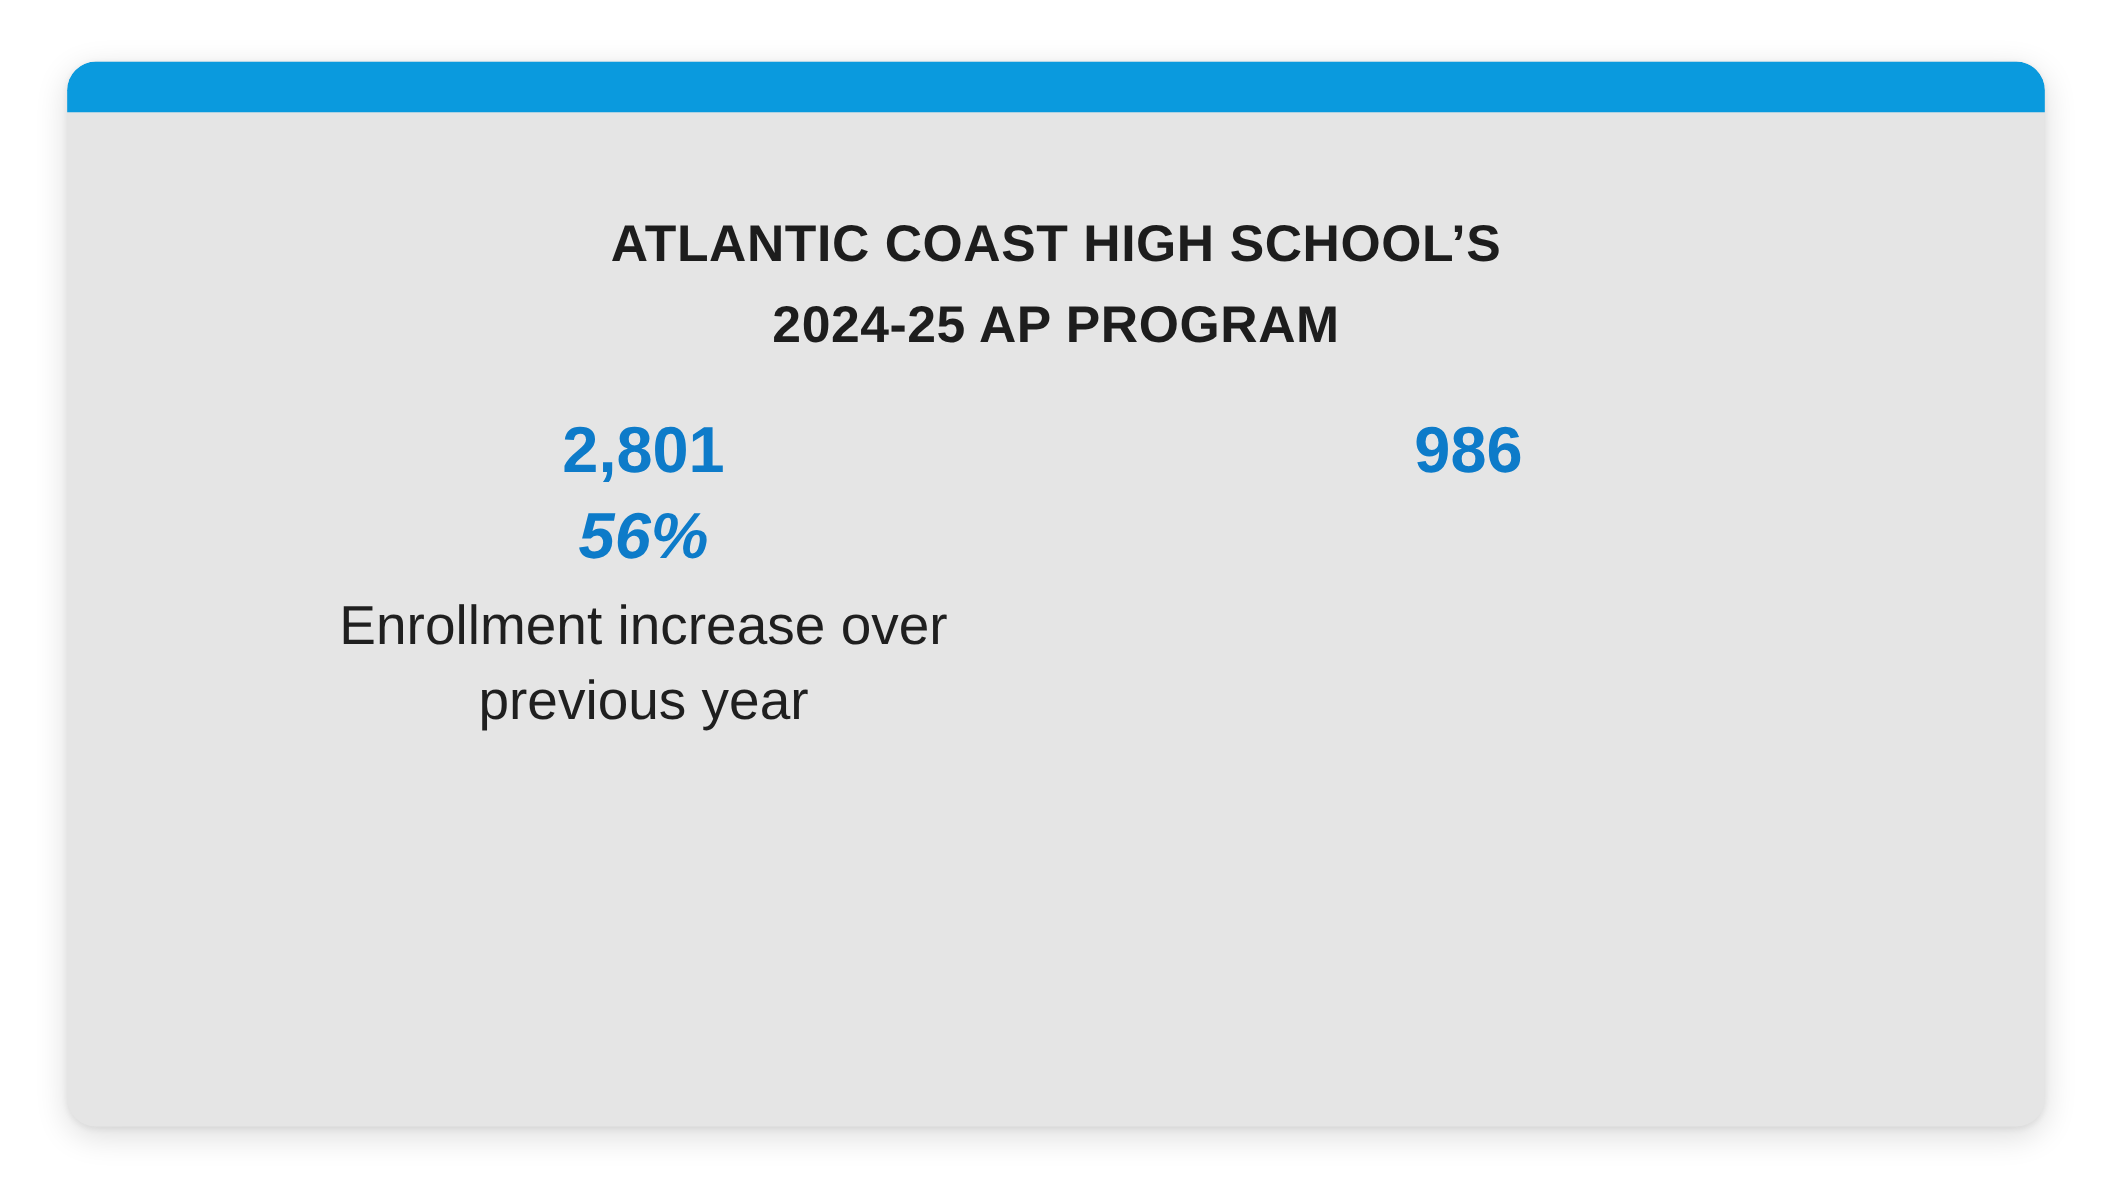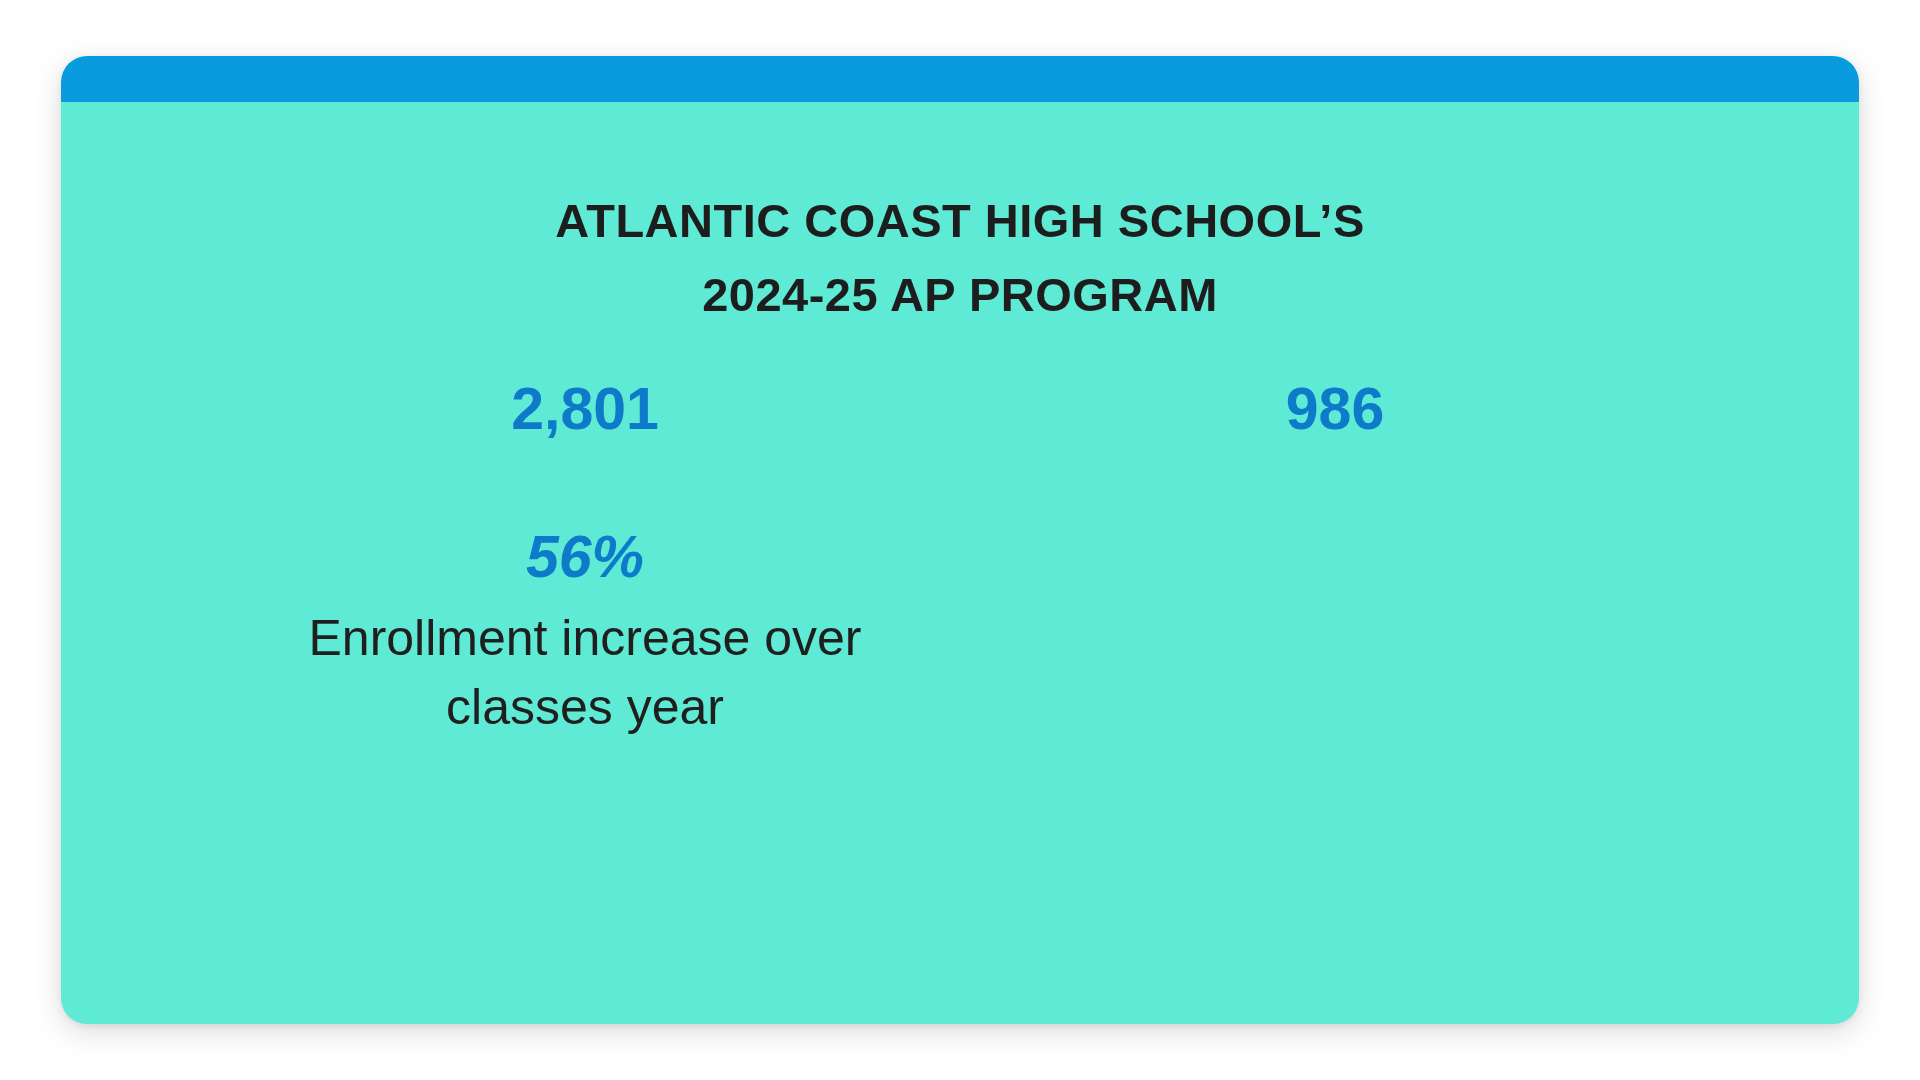--- a/index.html
+++ b/index.html
@@ -10,21 +10,21 @@
     background: #ffffff;
     font-family: "Liberation Sans", sans-serif;
     overflow: hidden;
   }
   .card {
     position: absolute;
     left: 61px;
     top: 56px;
     width: 1798px;
     height: 968px;
-    background: #5eead4;
+    background: #e5e5e5;
     border-radius: 26px;
     box-shadow: 0 8px 30px rgba(0,0,0,0.14), 0 2px 6px rgba(0,0,0,0.07);
     overflow: hidden;
   }
   .accent-bar {
     height: 46px;
     width: 100%;
     background: #0a9ade;
     border-radius: 26px 26px 0 0;
   }
@@ -37,21 +37,20 @@
     font-weight: bold;
     color: #1d1d1d;
     white-space: pre-line;
     letter-spacing: 0.5px;
   }
   .stats-grid {
     width: 1500px;
     margin: 46px auto 0;
     display: grid;
     grid-template-columns: 1fr 1fr;
-    row-gap: 70px;
   }
   .stat {
     text-align: center;
   }
   .stat-value {
     font-size: 59px;
     line-height: 62px;
     font-weight: bold;
     color: #0d7bc9;
     margin-bottom: 16px;
@@ -79,17 +78,17 @@
     </div>
 
 
     <div class="stat">
       <div class="stat-value" style="color: rgb(13, 123, 201);">986</div>
     </div>
 
     <div class="stat">
       <div class="stat-value" style="color: rgb(13, 123, 201); font-style: italic;">56%</div>
       <div class="stat-label">Enrollment increase over
-classes year</div>
+previous year</div>
     </div>
 
   </div>
 </div>
 
 </body></html>

